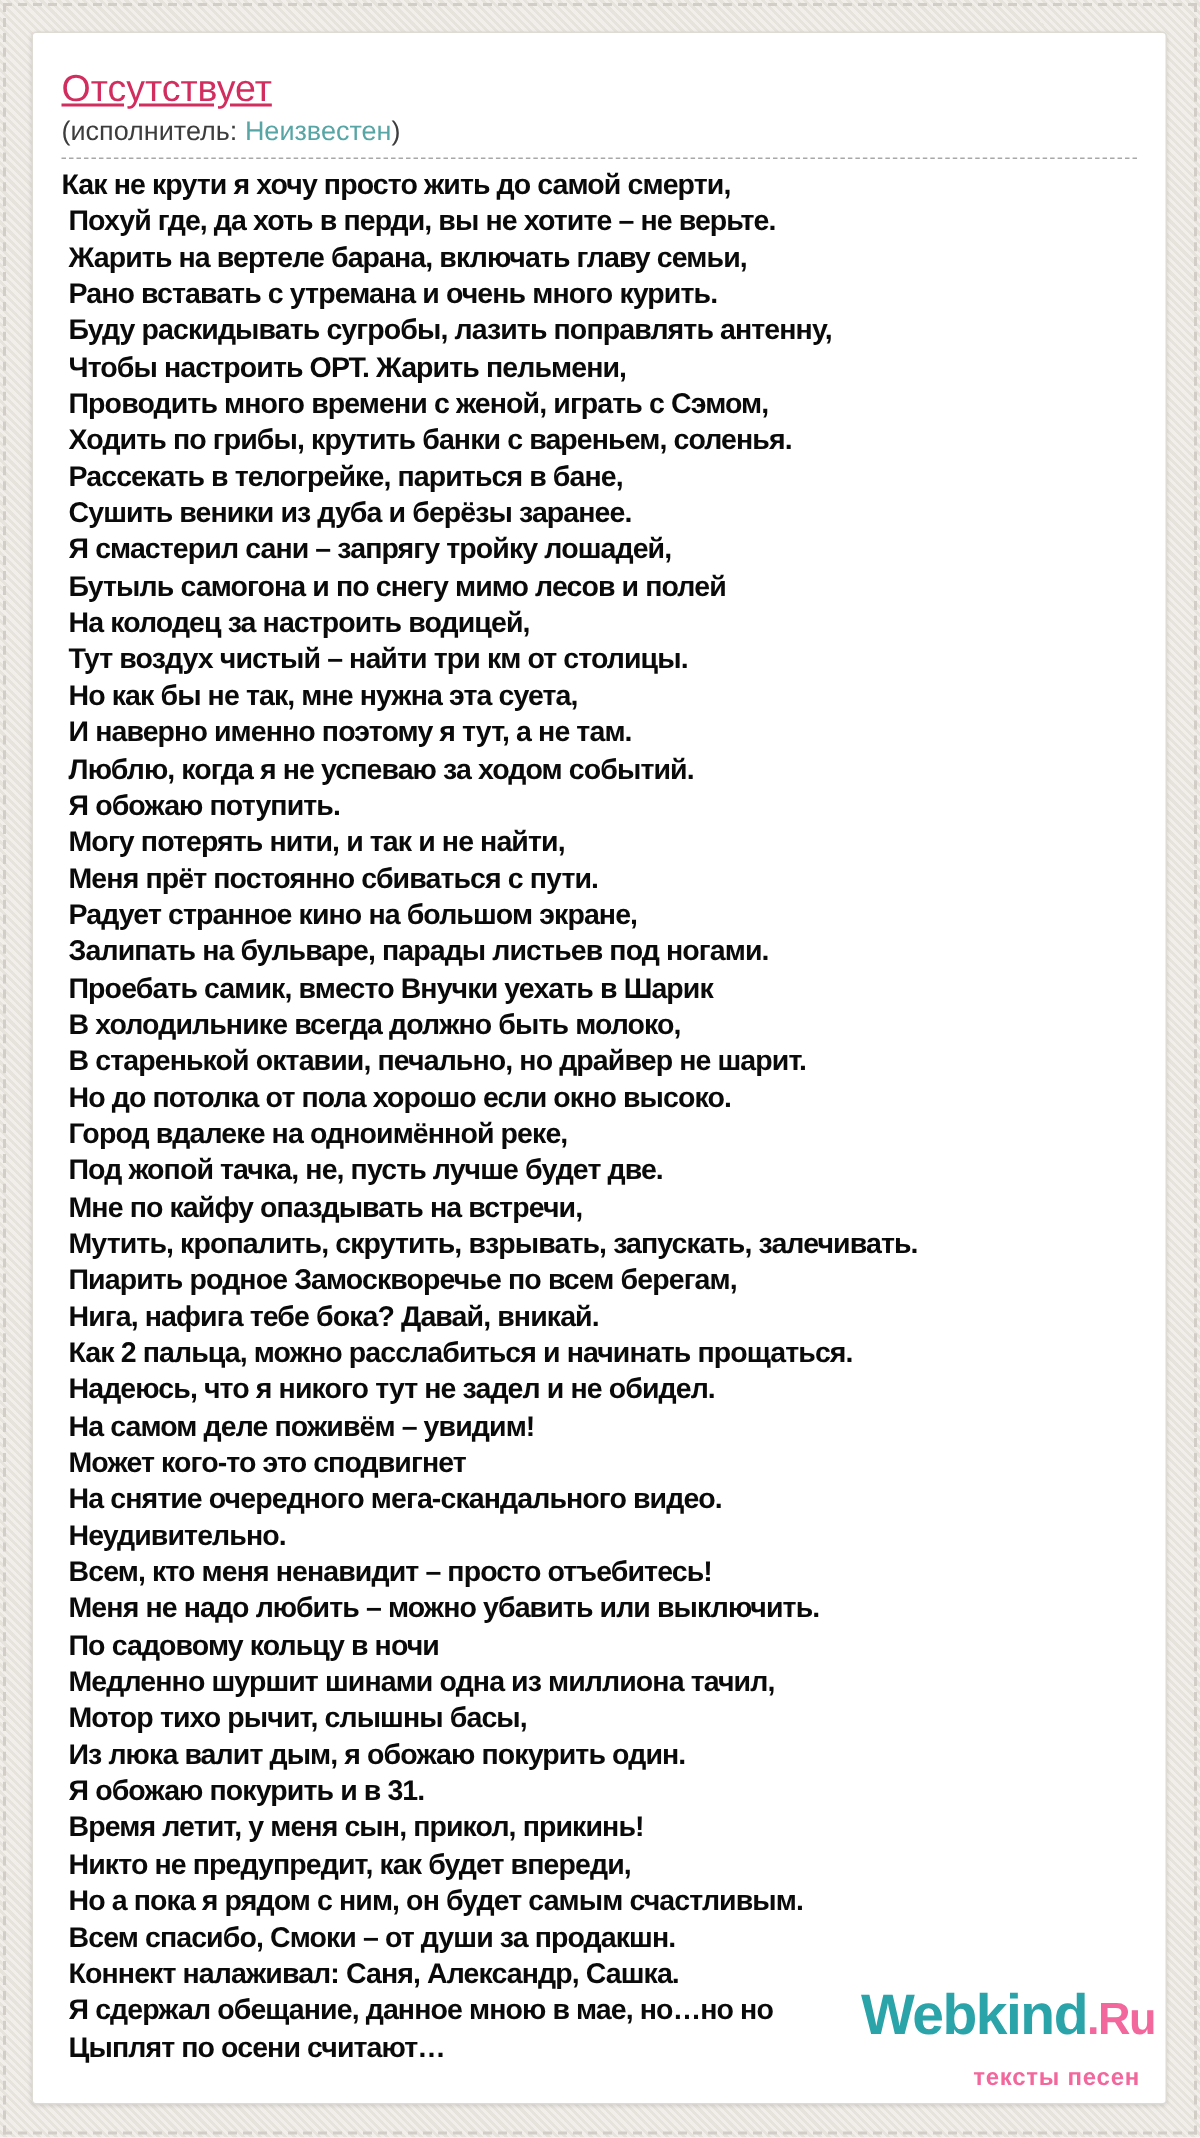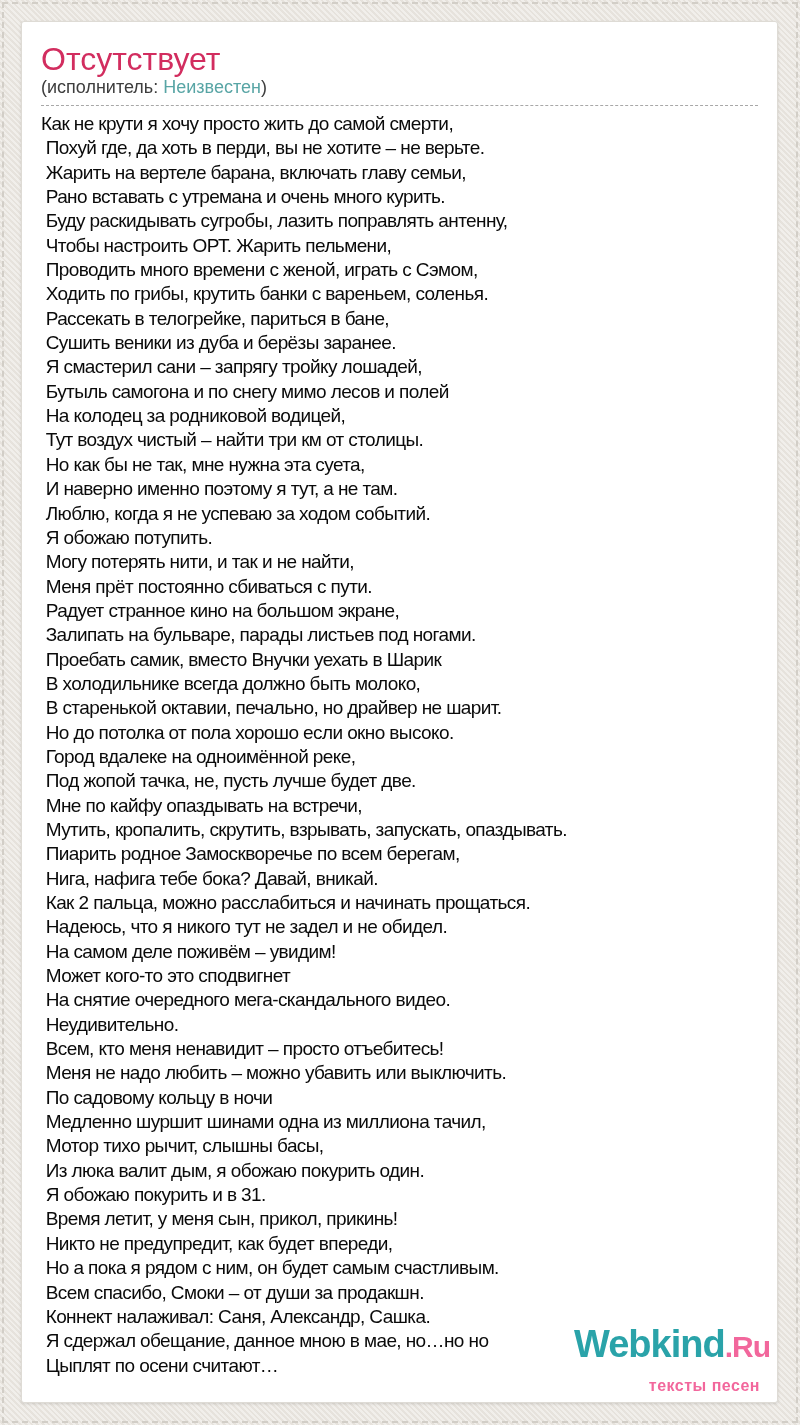--- a/index.html
+++ b/index.html
@@ -29,42 +29,43 @@
     height: 1382px;
     box-sizing: border-box;
     background: #ffffff;
     border: 1px solid #dedbd5;
     border-radius: 3px;
     box-shadow: 0 1px 3px rgba(0,0,0,0.12);
     padding: 0 19px;
   }
   .page-title {
     margin: 23px 0 0 0;
-    font-size: 32px;
+    font-size: 25px;
     line-height: 29px;
     font-weight: 400;
     color: var(--accent, #d22d5f);
+    text-decoration: underline;
   }
   .performer-line {
     margin: 3px 0 0 0;
     font-size: 18px;
     line-height: 21px;
     color: #3d3d3d;
     padding-bottom: 7px;
     border-bottom: 1px dashed #a8a8a8;
   }
   .performer-link {
     color: var(--link, #58a5a5);
     text-decoration: none;
     cursor: pointer;
   }
   .lyrics {
     margin-top: 6px;
     font-size: 19px;
-    font-weight: 400;
+    font-weight: 700;
     letter-spacing: -0.6px;
     line-height: 24.35px;
     color: #0a0a0a;
   }
   .lyric-line {
     white-space: pre-wrap;
   }
   .logo {
     position: absolute;
     right: 7px;
@@ -107,38 +108,38 @@
       <div class="lyric-line"> Жарить на вертеле барана, включать главу семьи,</div>
       <div class="lyric-line"> Рано вставать с утремана и очень много курить.</div>
       <div class="lyric-line"> Буду раскидывать сугробы, лазить поправлять антенну,</div>
       <div class="lyric-line"> Чтобы настроить ОРТ. Жарить пельмени,</div>
       <div class="lyric-line"> Проводить много времени с женой, играть с Сэмом,</div>
       <div class="lyric-line"> Ходить по грибы, крутить банки с вареньем, соленья.</div>
       <div class="lyric-line"> Рассекать в телогрейке, париться в бане,</div>
       <div class="lyric-line"> Сушить веники из дуба и берёзы заранее.</div>
       <div class="lyric-line"> Я смастерил сани – запрягу тройку лошадей,</div>
       <div class="lyric-line"> Бутыль самогона и по снегу мимо лесов и полей</div>
-      <div class="lyric-line"> На колодец за родниковой водицей,</div>
+      <div class="lyric-line"> На колодец за настроить водицей,</div>
       <div class="lyric-line"> Тут воздух чистый – найти три км от столицы.</div>
       <div class="lyric-line"> Но как бы не так, мне нужна эта суета,</div>
       <div class="lyric-line"> И наверно именно поэтому я тут, а не там.</div>
       <div class="lyric-line"> Люблю, когда я не успеваю за ходом событий.</div>
       <div class="lyric-line"> Я обожаю потупить.</div>
       <div class="lyric-line"> Могу потерять нити, и так и не найти,</div>
       <div class="lyric-line"> Меня прёт постоянно сбиваться с пути.</div>
       <div class="lyric-line"> Радует странное кино на большом экране,</div>
       <div class="lyric-line"> Залипать на бульваре, парады листьев под ногами.</div>
       <div class="lyric-line"> Проебать самик, вместо Внучки уехать в Шарик</div>
       <div class="lyric-line"> В холодильнике всегда должно быть молоко,</div>
       <div class="lyric-line"> В старенькой октавии, печально, но драйвер не шарит.</div>
       <div class="lyric-line"> Но до потолка от пола хорошо если окно высоко.</div>
       <div class="lyric-line"> Город вдалеке на одноимённой реке,</div>
       <div class="lyric-line"> Под жопой тачка, не, пусть лучше будет две.</div>
       <div class="lyric-line"> Мне по кайфу опаздывать на встречи,</div>
-      <div class="lyric-line"> Мутить, кропалить, скрутить, взрывать, запускать, опаздывать.</div>
+      <div class="lyric-line"> Мутить, кропалить, скрутить, взрывать, запускать, залечивать.</div>
       <div class="lyric-line"> Пиарить родное Замоскворечье по всем берегам,</div>
       <div class="lyric-line"> Нига, нафига тебе бока? Давай, вникай.</div>
       <div class="lyric-line"> Как 2 пальца, можно расслабиться и начинать прощаться.</div>
       <div class="lyric-line"> Надеюсь, что я никого тут не задел и не обидел.</div>
       <div class="lyric-line"> На самом деле поживём – увидим!</div>
       <div class="lyric-line"> Может кого-то это сподвигнет</div>
       <div class="lyric-line"> На снятие очередного мега-скандального видео.</div>
       <div class="lyric-line"> Неудивительно.</div>
       <div class="lyric-line"> Всем, кто меня ненавидит – просто отъебитесь!</div>
       <div class="lyric-line"> Меня не надо любить – можно убавить или выключить.</div>

